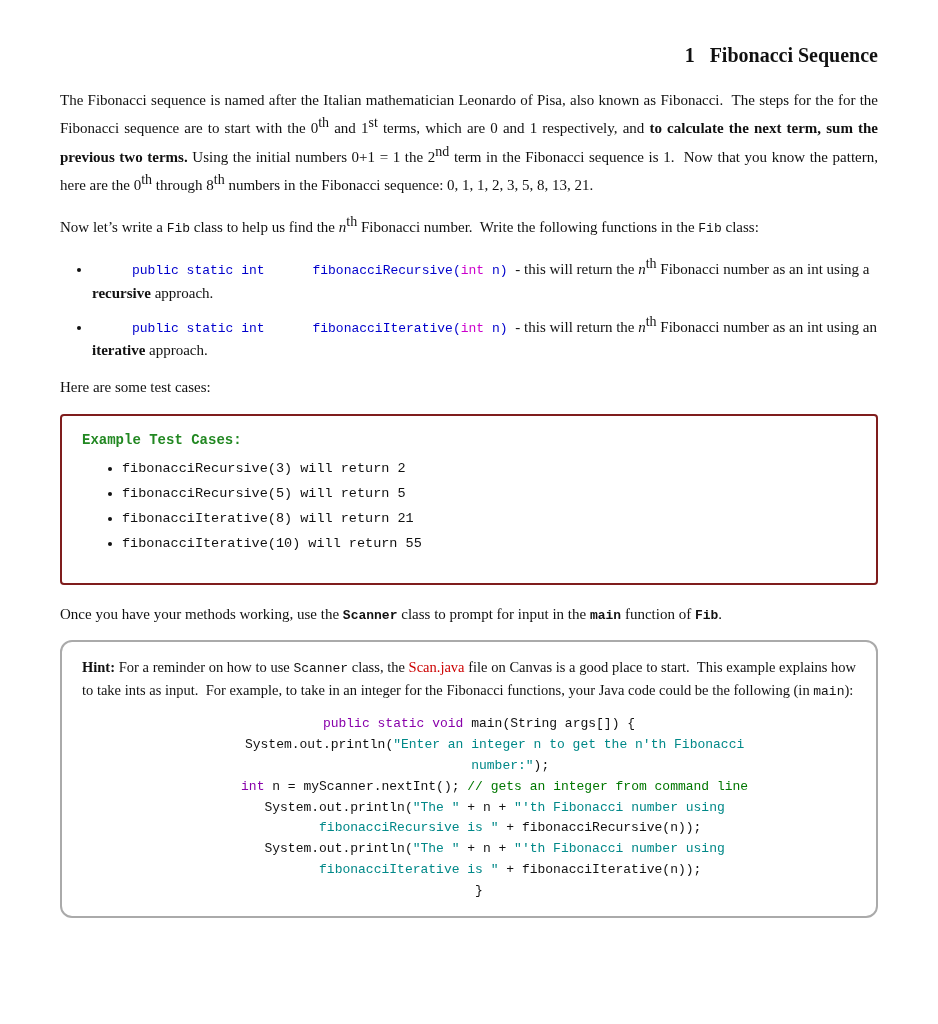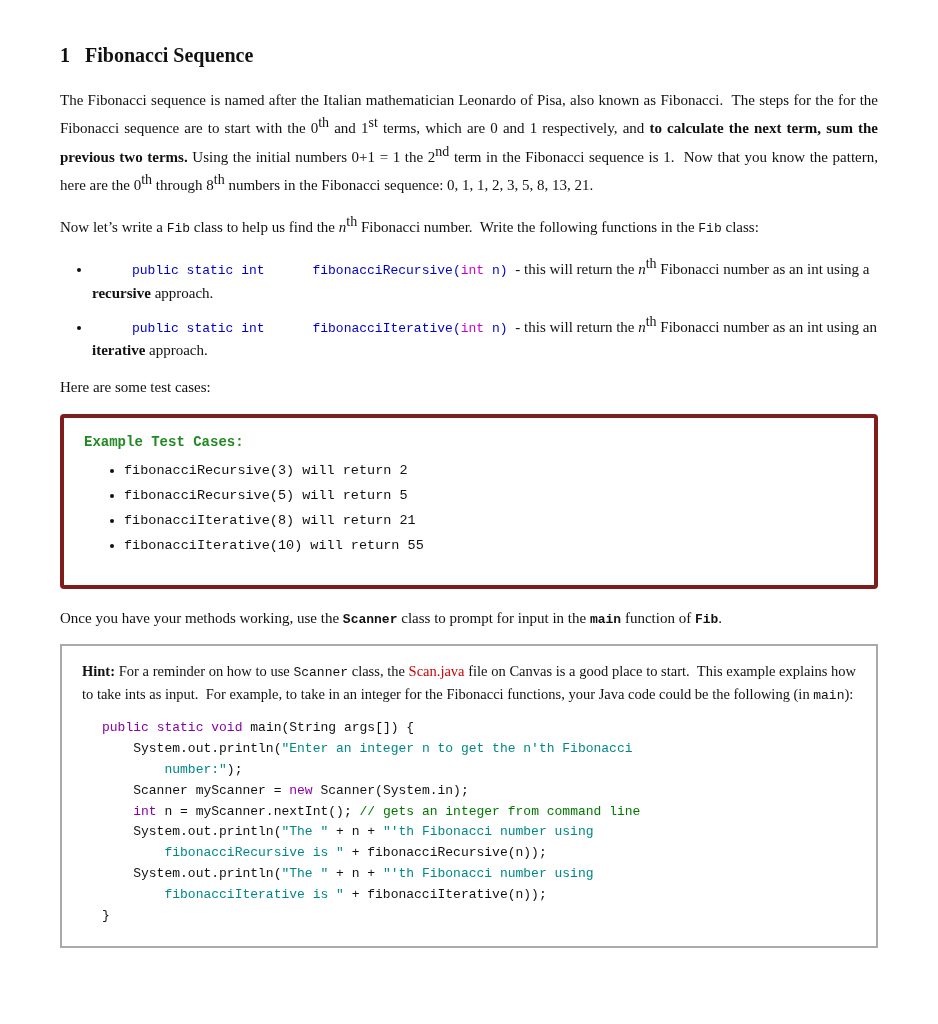--- a/index.html
+++ b/index.html
@@ -10,38 +10,39 @@
       font-size: 15px;
       line-height: 1.55;
       padding: 40px 60px;
       max-width: 938px;
     }
     h1 {
       font-size: 20px;
       font-weight: bold;
       margin-bottom: 18px;
       font-family: "Times New Roman", Times, serif;
+      text-align: right;
     }
     p {
       margin-bottom: 14px;
       text-align: justify;
     }
     .bold { font-weight: bold; }
     .code-inline {
       font-family: "Courier New", Courier, monospace;
       font-size: 13px;
     }
     .blue { color: #0000cc; margin-left: 40px; }
     .magenta { color: #cc00cc; }
     .red-link { color: #cc0000; }
     sup { font-size: 14px; vertical-align: super; }
     ul { margin-left: 32px; margin-bottom: 14px; }
     ul li { margin-bottom: 6px; }
     .example-box {
-      border: 4px solid #7f1d1d;
+      border: 2px solid #7f1d1d;
       border-radius: 4px;
       padding: 14px 20px;
       margin-bottom: 18px;
       background: #fff;
     }
     .example-box .example-title {
       font-family: "Courier New", Courier, monospace;
       font-weight: bold;
       color: #228822;
       font-size: 14px;
@@ -50,42 +51,43 @@
     .example-box ul {
       margin-left: 40px;
     }
     .example-box ul li {
       font-family: "Courier New", Courier, monospace;
       font-size: 13.5px;
       margin-bottom: 4px;
     }
     .hint-box {
       border: 2px solid #aaaaaa;
-      border-radius: 0;
-      padding: 14px 20px 20px 20px;
+      border-radius: 12px;
+      padding: 14px 20px 14px 20px;
       margin-bottom: 18px;
       background: #fff;
     }
     .hint-box .hint-text {
       font-size: 14.5px;
       margin-bottom: 12px;
       text-align: justify;
     }
     .hint-bold {
       font-weight: bold;
     }
     .code-block {
       font-family: "Courier New", Courier, monospace;
       font-size: 13px;
       line-height: 1.6;
       margin-left: 20px;
     }
     .code-line {
       display: block;
       white-space: pre;
+      text-align: center;
     }
     .c-purple { color: #8800aa; }
     .c-green { color: #007700; }
     .c-black { color: #111; }
     .c-teal { color: #008888; }
   </style>
 </head>
 <body>
 
 <h1>
@@ -141,21 +143,20 @@
   <p class="hint-text">
     <span class="hint-bold">Hint:</span> For a reminder on how to use <span class="code-inline">Scanner</span> class, the <span class="red-link">Scan.java</span> file on Canvas is a good
     place to start.&nbsp; This example explains how to take ints as input.&nbsp; For example, to take in an
     integer for the Fibonacci functions, your Java code could be the following (in <span class="code-inline">main</span>):
   </p>
 
   <div class="code-block">
     <span class="code-line"><span class="c-purple">public</span> <span class="c-purple">static</span> <span class="c-purple">void</span> <span class="c-black">main</span>(<span class="c-black">String</span> <span class="c-black">args</span>[]) {</span>
     <span class="code-line">    <span class="c-black">System.out.println(</span><span class="c-teal">"Enter an integer n to get the n'th Fibonacci</span></span>
     <span class="code-line">        <span class="c-teal">number:"</span>);</span>
-    <span class="code-line">    <span class="c-black">Scanner myScanner</span> = <span class="c-purple">new</span> <span class="c-black">Scanner</span>(<span class="c-black">System.in</span>);</span>
     <span class="code-line">    <span class="c-purple">int</span> <span class="c-black">n</span> = <span class="c-black">myScanner.nextInt</span>(); <span class="c-green">// gets an integer from command line</span></span>
     <span class="code-line">    <span class="c-black">System.out.println(</span><span class="c-teal">"The "</span> + n + <span class="c-teal">"'th Fibonacci number using</span></span>
     <span class="code-line">        <span class="c-teal">fibonacciRecursive is "</span> + <span class="c-black">fibonacciRecursive</span>(n));</span>
     <span class="code-line">    <span class="c-black">System.out.println(</span><span class="c-teal">"The "</span> + n + <span class="c-teal">"'th Fibonacci number using</span></span>
     <span class="code-line">        <span class="c-teal">fibonacciIterative is "</span> + <span class="c-black">fibonacciIterative</span>(n));</span>
     <span class="code-line">}</span>
   </div>
 </div>
 
 </body></html>

